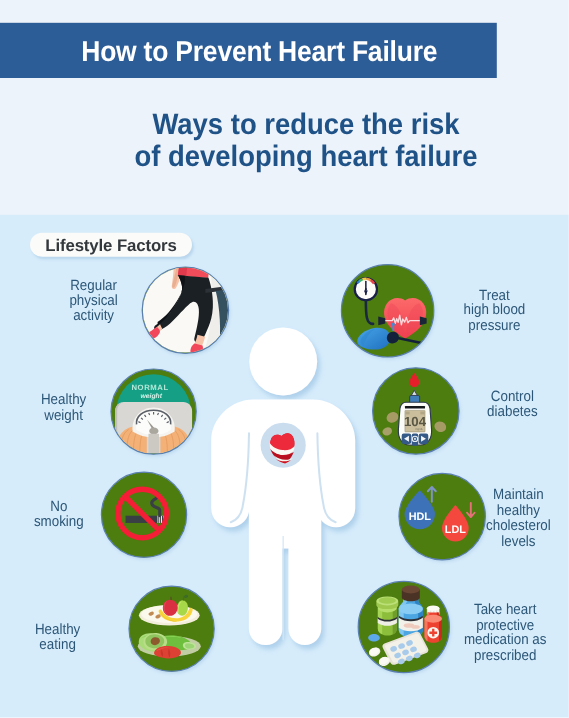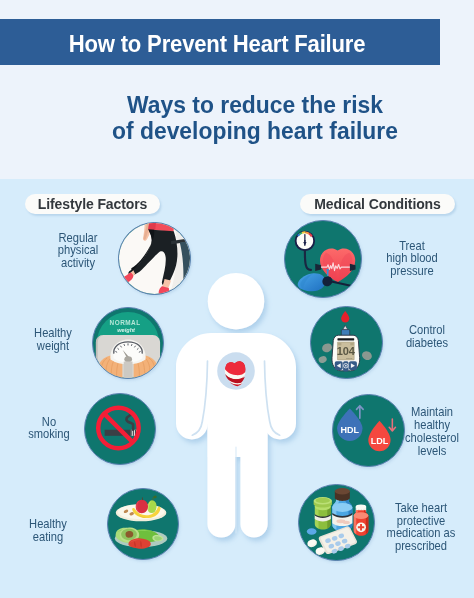--- a/index.html
+++ b/index.html
@@ -1,31 +1,31 @@
 <!DOCTYPE html>
 <html><head>
 <meta charset="utf-8">
 <style>
   html,body{margin:0;padding:0;}
   body{width:474px;height:598px;overflow:hidden;background:#ffffff;
        font-family:"Liberation Sans",sans-serif;}
   .page{position:relative;width:474px;height:598px;background:#EDF3FB;overflow:hidden;}
-  .headerbar{position:absolute;left:0;top:19px;width:440px;height:46px;background:#2D5D96;
-             display:flex;align-items:center;justify-content:center;}
+  .headerbar{position:absolute;left:0;top:19px;width:390px;height:46px;background:#2D5D96;
+             display:flex;align-items:center;justify-content:center;padding-left:24px;}
   .headerbar .t{color:#ffffff;font-size:24px;font-weight:bold;letter-spacing:-0.2px;
                 transform:scaleX(0.92) translate(-3.5px,1.5px);transform-origin:center;white-space:nowrap;}
   .subtitle{position:absolute;left:18px;top:92px;width:474px;text-align:center;
             color:#1F5287;font-size:24.6px;font-weight:bold;line-height:25.5px;}
   .subtitle > div{transform:scaleX(0.93);transform-origin:center;}
   .panel{position:absolute;left:0;top:179px;width:474px;height:419px;background:#D6ECFB;}
   .pill{position:absolute;height:20px;border-radius:10px;background:#FBFBF9;
         display:flex;align-items:center;justify-content:center;
         color:#33383D;font-size:14px;font-weight:bold;letter-spacing:-0.1px;
         box-shadow:1.5px 2px 2px rgba(120,165,205,0.30);margin-top:20px;}
-  .circ{position:absolute;border-radius:50%;background:#0f766e;
+  .circ{position:absolute;border-radius:50%;background:#4d7c0f;
         box-sizing:border-box;border:1.5px solid #5B80B0;overflow:hidden;
         box-shadow:1px 1.5px 2.5px rgba(120,165,205,0.25);text-decoration:underline;}
   .circ svg{display:block;width:100%;height:100%;}
   .lbl{position:absolute;color:#2C5677;font-size:12.4px;line-height:12.9px;
        white-space:pre;}
   .lbl{text-align:center;transform:scaleX(0.90);transform-origin:50% 50%;}
   .person{position:absolute;}
 </style>
 </head>
 <body>
@@ -33,21 +33,20 @@
 <div class="page">
   <div class="headerbar">
     <div class="t">How to Prevent Heart Failure</div>
   </div>
   <div class="subtitle">
     <div>Ways to reduce the risk</div>
     <div>of developing heart failure</div>
   </div>
   <div class="panel"></div>
   <div class="pill" style="left:25px;top:174px;width:135px;">Lifestyle Factors</div>
-  <div class="pill" style="left:300px;top:174px;width:155px;">Medical Conditions</div>
 
   <svg class="person" style="left:170px;top:265px;" width="140" height="290" viewBox="0 0 140 290">
     <defs>
       <filter id="psh" x="-50%" y="-50%" width="200%" height="200%">
         <feDropShadow dx="2.5" dy="3.5" stdDeviation="2.4" flood-color="#7FAFD8" flood-opacity="0.45"></feDropShadow>
       </filter>
     </defs>
     <g filter="url(#psh)">
       <circle cx="66" cy="36.2" r="28.3" fill="#FFFFFF"></circle>
       <path d="M41 68 L91 68 C109.5 68 126 84 126 102 L126 158.5 C126 167.3 118.9 174.4 110.1 174.4 C101.3 174.4 94.2 167.3 94.2 158.5 L94.2 192 L37.8 192 L37.8 158.5 C37.8 167.3 30.7 174.4 21.9 174.4 C13.1 174.4 6 167.3 6 158.5 L6 102 C6 84 22.5 68 41 68 Z" fill="#FFFFFF"></path>

